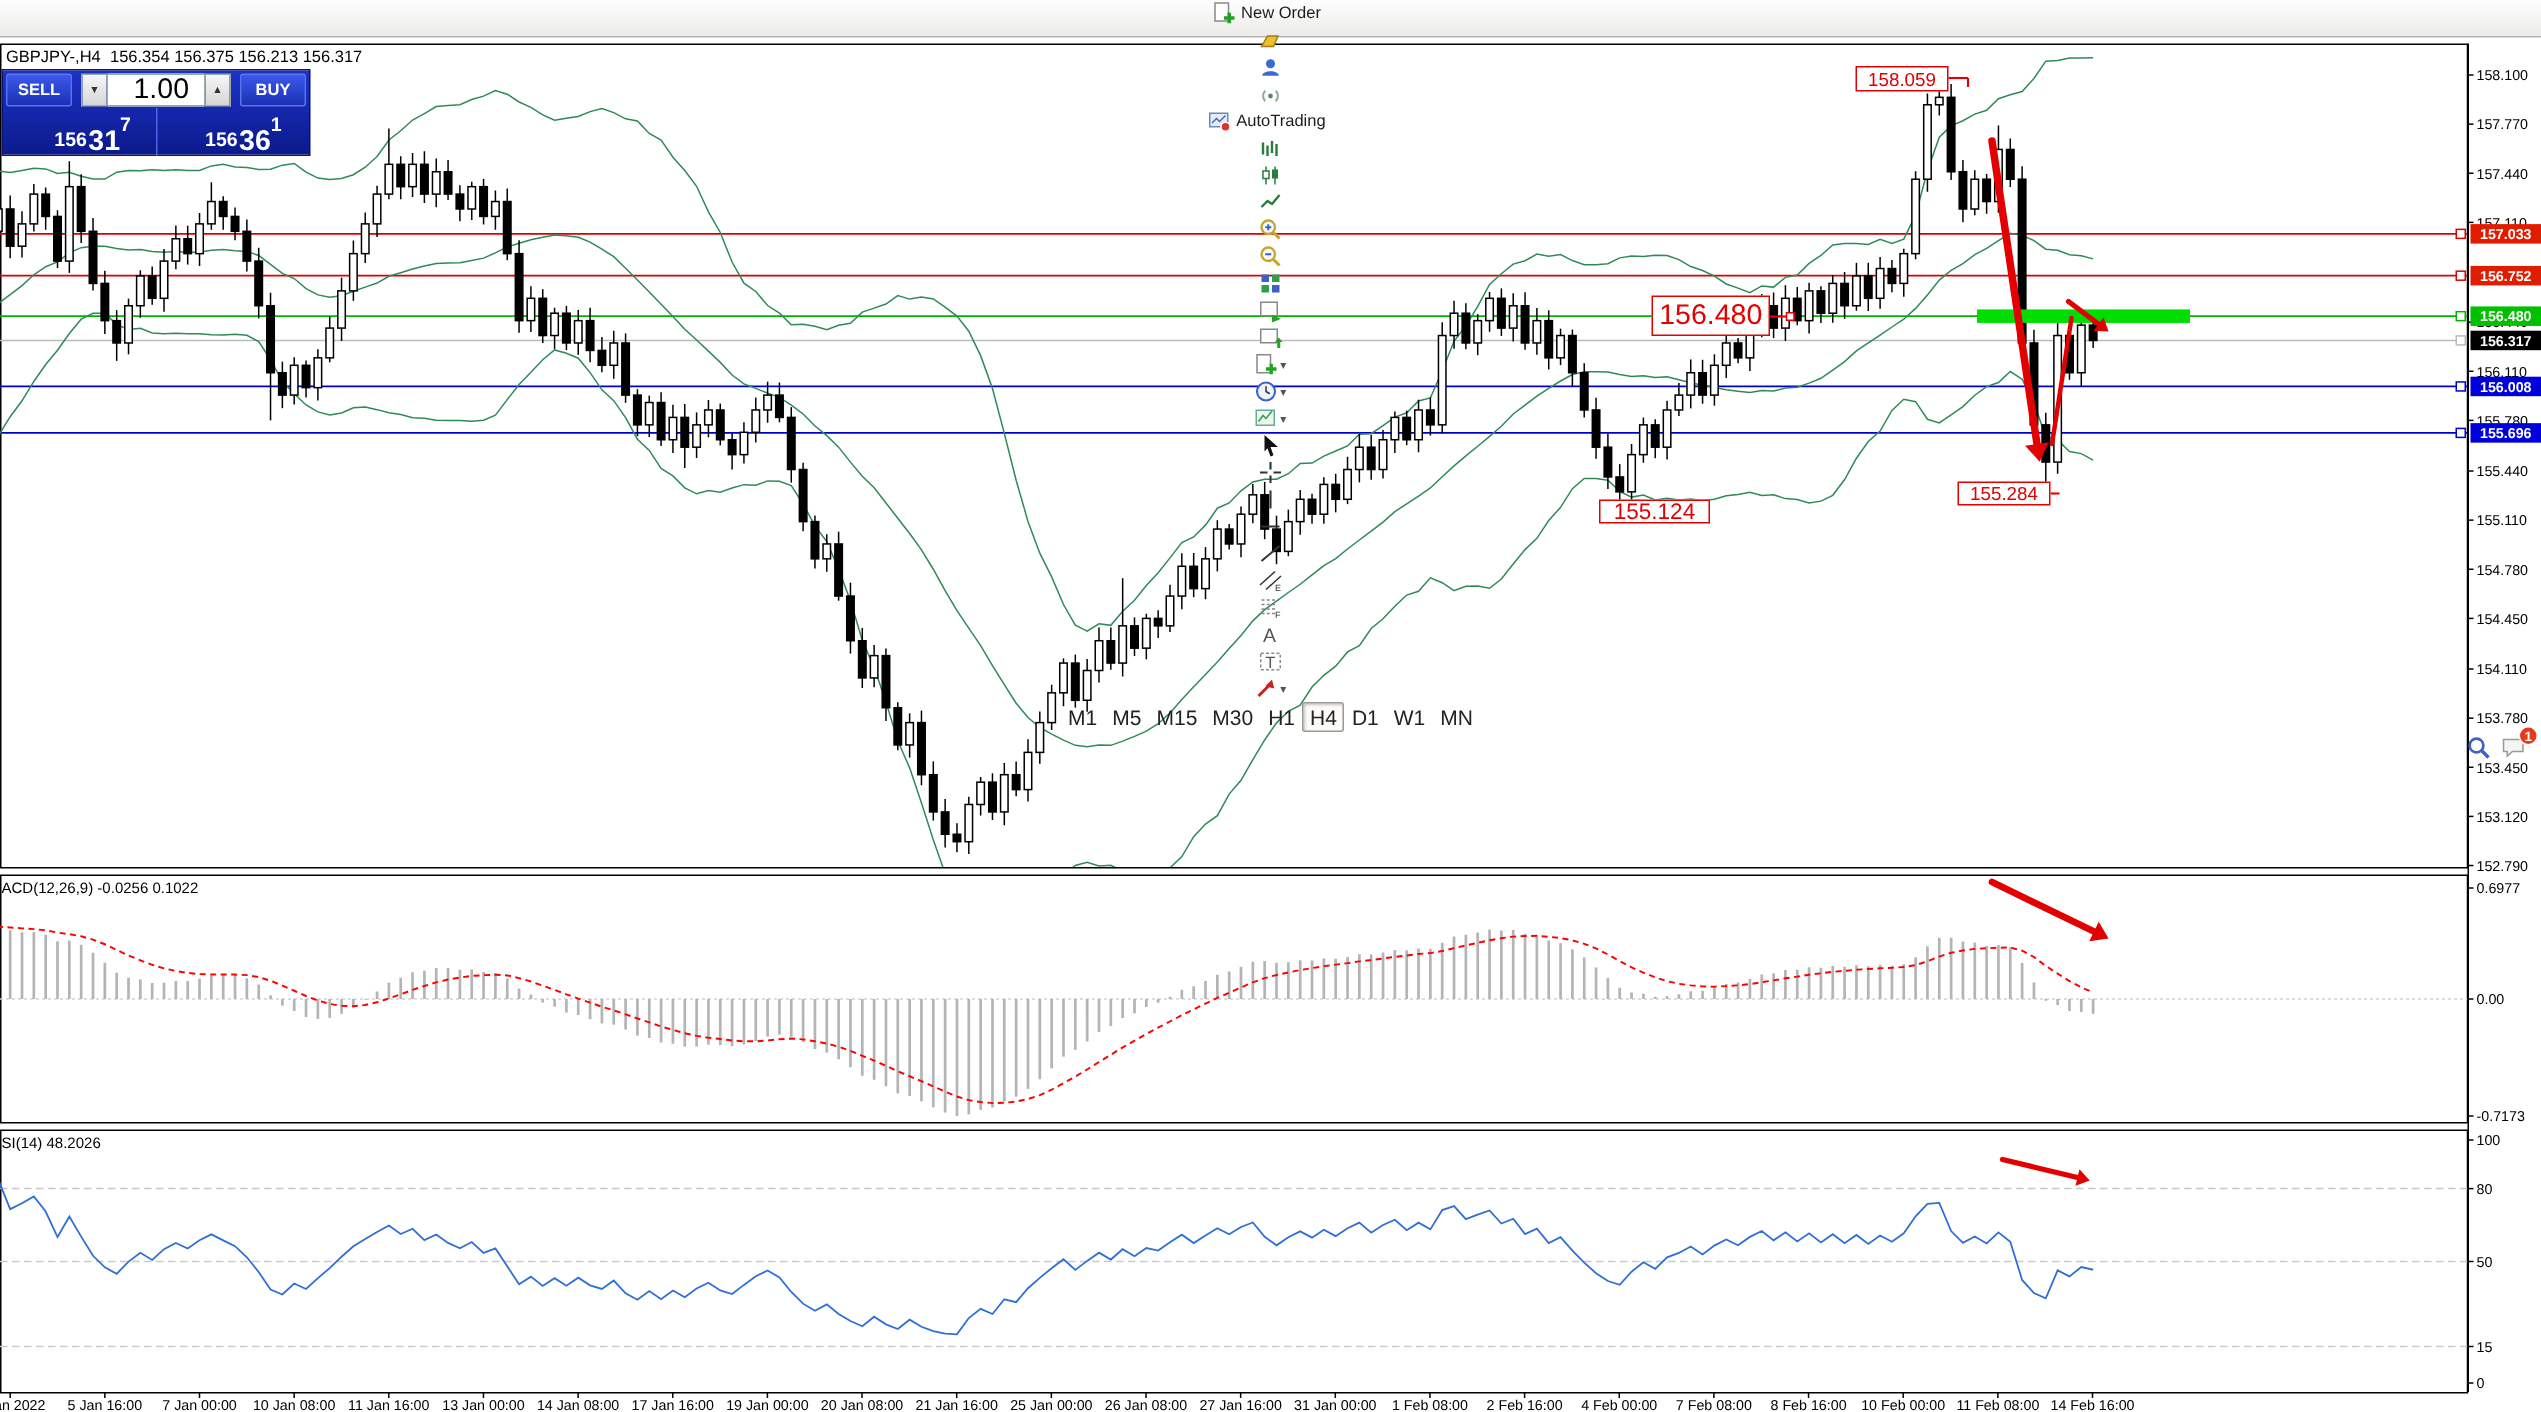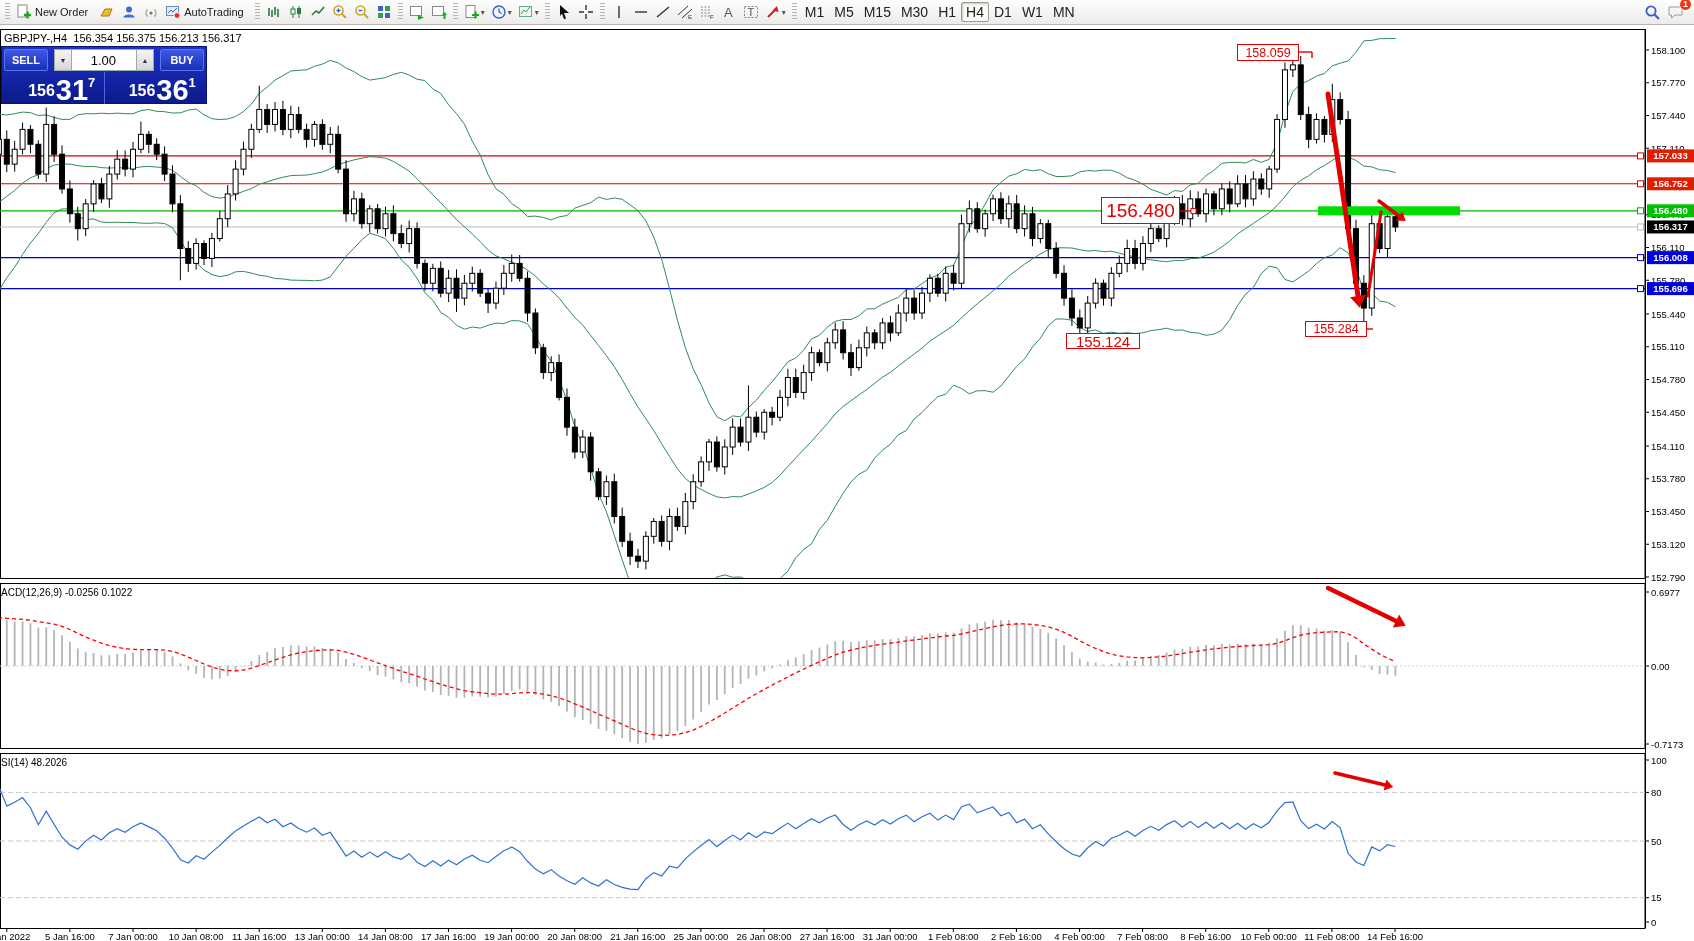--- a/index.html
+++ b/index.html
@@ -1,21 +1,21 @@
 <!DOCTYPE html>
 <html><head>
 <meta charset="utf-8">
 <style>
 html,body{margin:0;padding:0;width:1694px;height:941px;overflow:hidden;background:#fff;
   font-family:"Liberation Sans",sans-serif;}
 *{box-sizing:border-box}
 
 .toolbar{position:absolute;left:0;top:0;width:1694px;height:25px;z-index:30;
   background:linear-gradient(#fefefe,#ecebe8);border-bottom:1px solid #b6b4b0;
-  display:flex;align-items:center;padding:0 2px;}
+  display:flex;align-items:center;padding:0 2px;flex-direction:column;}
 .grip{width:5px;height:18px;margin:0 3px;
   background:repeating-linear-gradient(to bottom,#b9b7b3 0 1px,transparent 1px 3px);}
 .tb-btn{height:21px;min-width:22px;display:flex;align-items:center;justify-content:center;
   padding:0 2px;border:1px solid transparent;border-radius:2px;font-size:11px;color:#1c1c1c;}
 .tb-btn svg{display:block}
 .tb-label{padding:0 5px 0 3px;white-space:nowrap}
 .caret{font-size:8px;color:#555;margin-left:1px}
 .tf{height:20px;min-width:24px;padding:0 4px;display:flex;align-items:center;justify-content:center;
   font-size:14px;color:#222;border:1px solid transparent;border-radius:2px}
 .tf.active{background:#fcfbf8;border:1px solid #9b9995;box-shadow:inset 1px 1px 2px rgba(0,0,0,.22)}
@@ -31,27 +31,27 @@
 
 .ocp{position:absolute;left:1px;top:46px;width:206px;height:58px;z-index:15;
   background:linear-gradient(#1d33c6,#0c1a8c);border:1px solid #0a1370;color:#fff;padding:2px}
 .ocp-row1{display:flex;height:22px;gap:6px}
 .obtn{flex:0 0 44px;display:flex;align-items:center;justify-content:center;font-size:11px;
   font-weight:bold;color:#fff;background:linear-gradient(#3d59ea,#1b31b4);
   border:1px solid #5a74f2;border-radius:2px}
 .vol{flex:1;display:flex;height:22px}
 .spin{width:18px;display:flex;align-items:center;justify-content:center;font-size:7px;color:#333;
   background:linear-gradient(#f6f6f6,#d6d6d6);border:1px solid #9aa}
-.vol-field{flex:1;background:#fff;color:#000;font-size:13px;display:flex;align-items:center;
-  justify-content:flex-end;padding-right:20px;border-top:1px solid #9aa;border-bottom:1px solid #9aa}
+.vol-field{flex:1;background:#fff;color:#000;font-size:19px;display:flex;align-items:center;
+  justify-content:flex-end;padding-right:10px;border-top:1px solid #9aa;border-bottom:1px solid #9aa}
 .ocp-row2{display:flex;height:32px;margin-top:1px}
 .pcell{flex:1;display:flex;align-items:flex-end;justify-content:center;padding-bottom:1px}
 .pcell.buy{border-left:1px solid #4c64e8}
-.p-pre{font-size:16px;font-weight:bold;margin:0 1px 3px 16px}
-.p-big{font-size:29px;font-weight:bold;line-height:.85}
+.p-pre{font-size:13px;font-weight:bold;margin:0 1px 3px 16px}
+.p-big{font-size:19px;font-weight:bold;line-height:.85}
 .p-sup{font-size:13px;font-weight:bold;margin-bottom:13px}
 
 .ann{position:absolute;border:1px solid #e30000;background:#fff;color:#e30000;z-index:14;
   display:flex;align-items:center;justify-content:center}
 #ann-peak{left:1237px;top:44px;width:62px;height:17px;font-size:12.5px}
 #ann-level{left:1101px;top:197px;width:79px;height:27px;font-size:19px}
 #ann-crash{left:1305px;top:321px;width:62px;height:16px;font-size:12.5px}
 #ann-swing{left:1066px;top:333px;width:74px;height:16px;font-size:15px}
 #chart-svg{position:absolute;left:0;top:0;z-index:5}
 </style>

